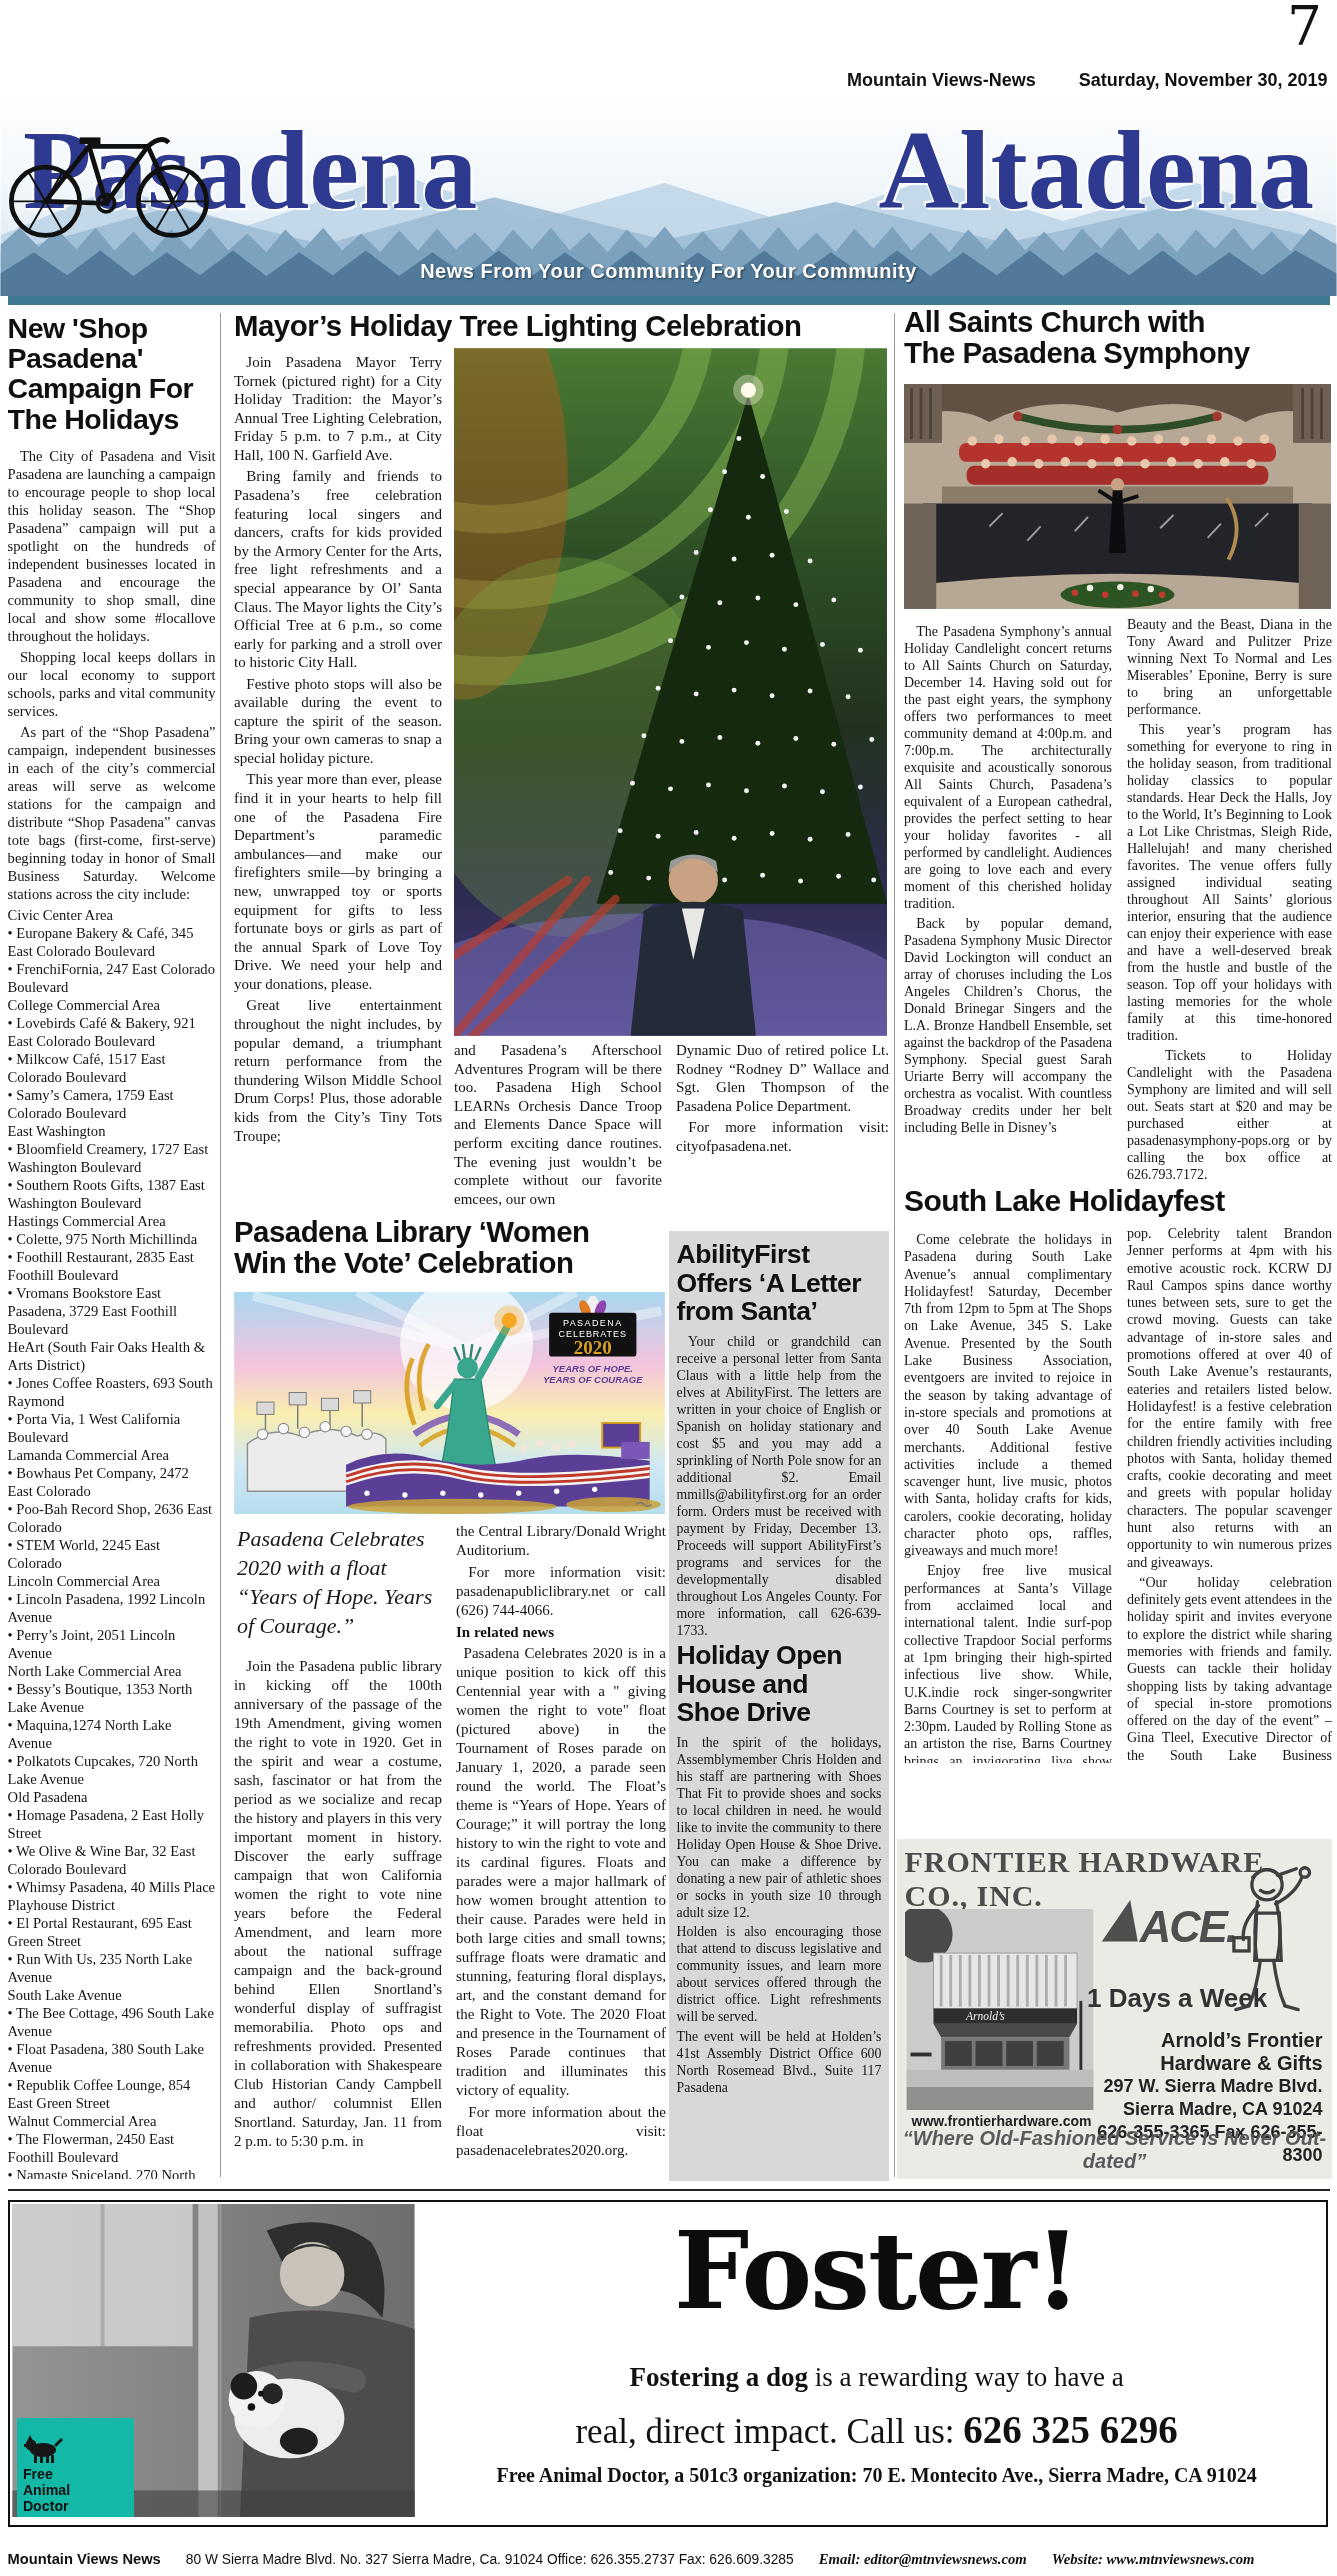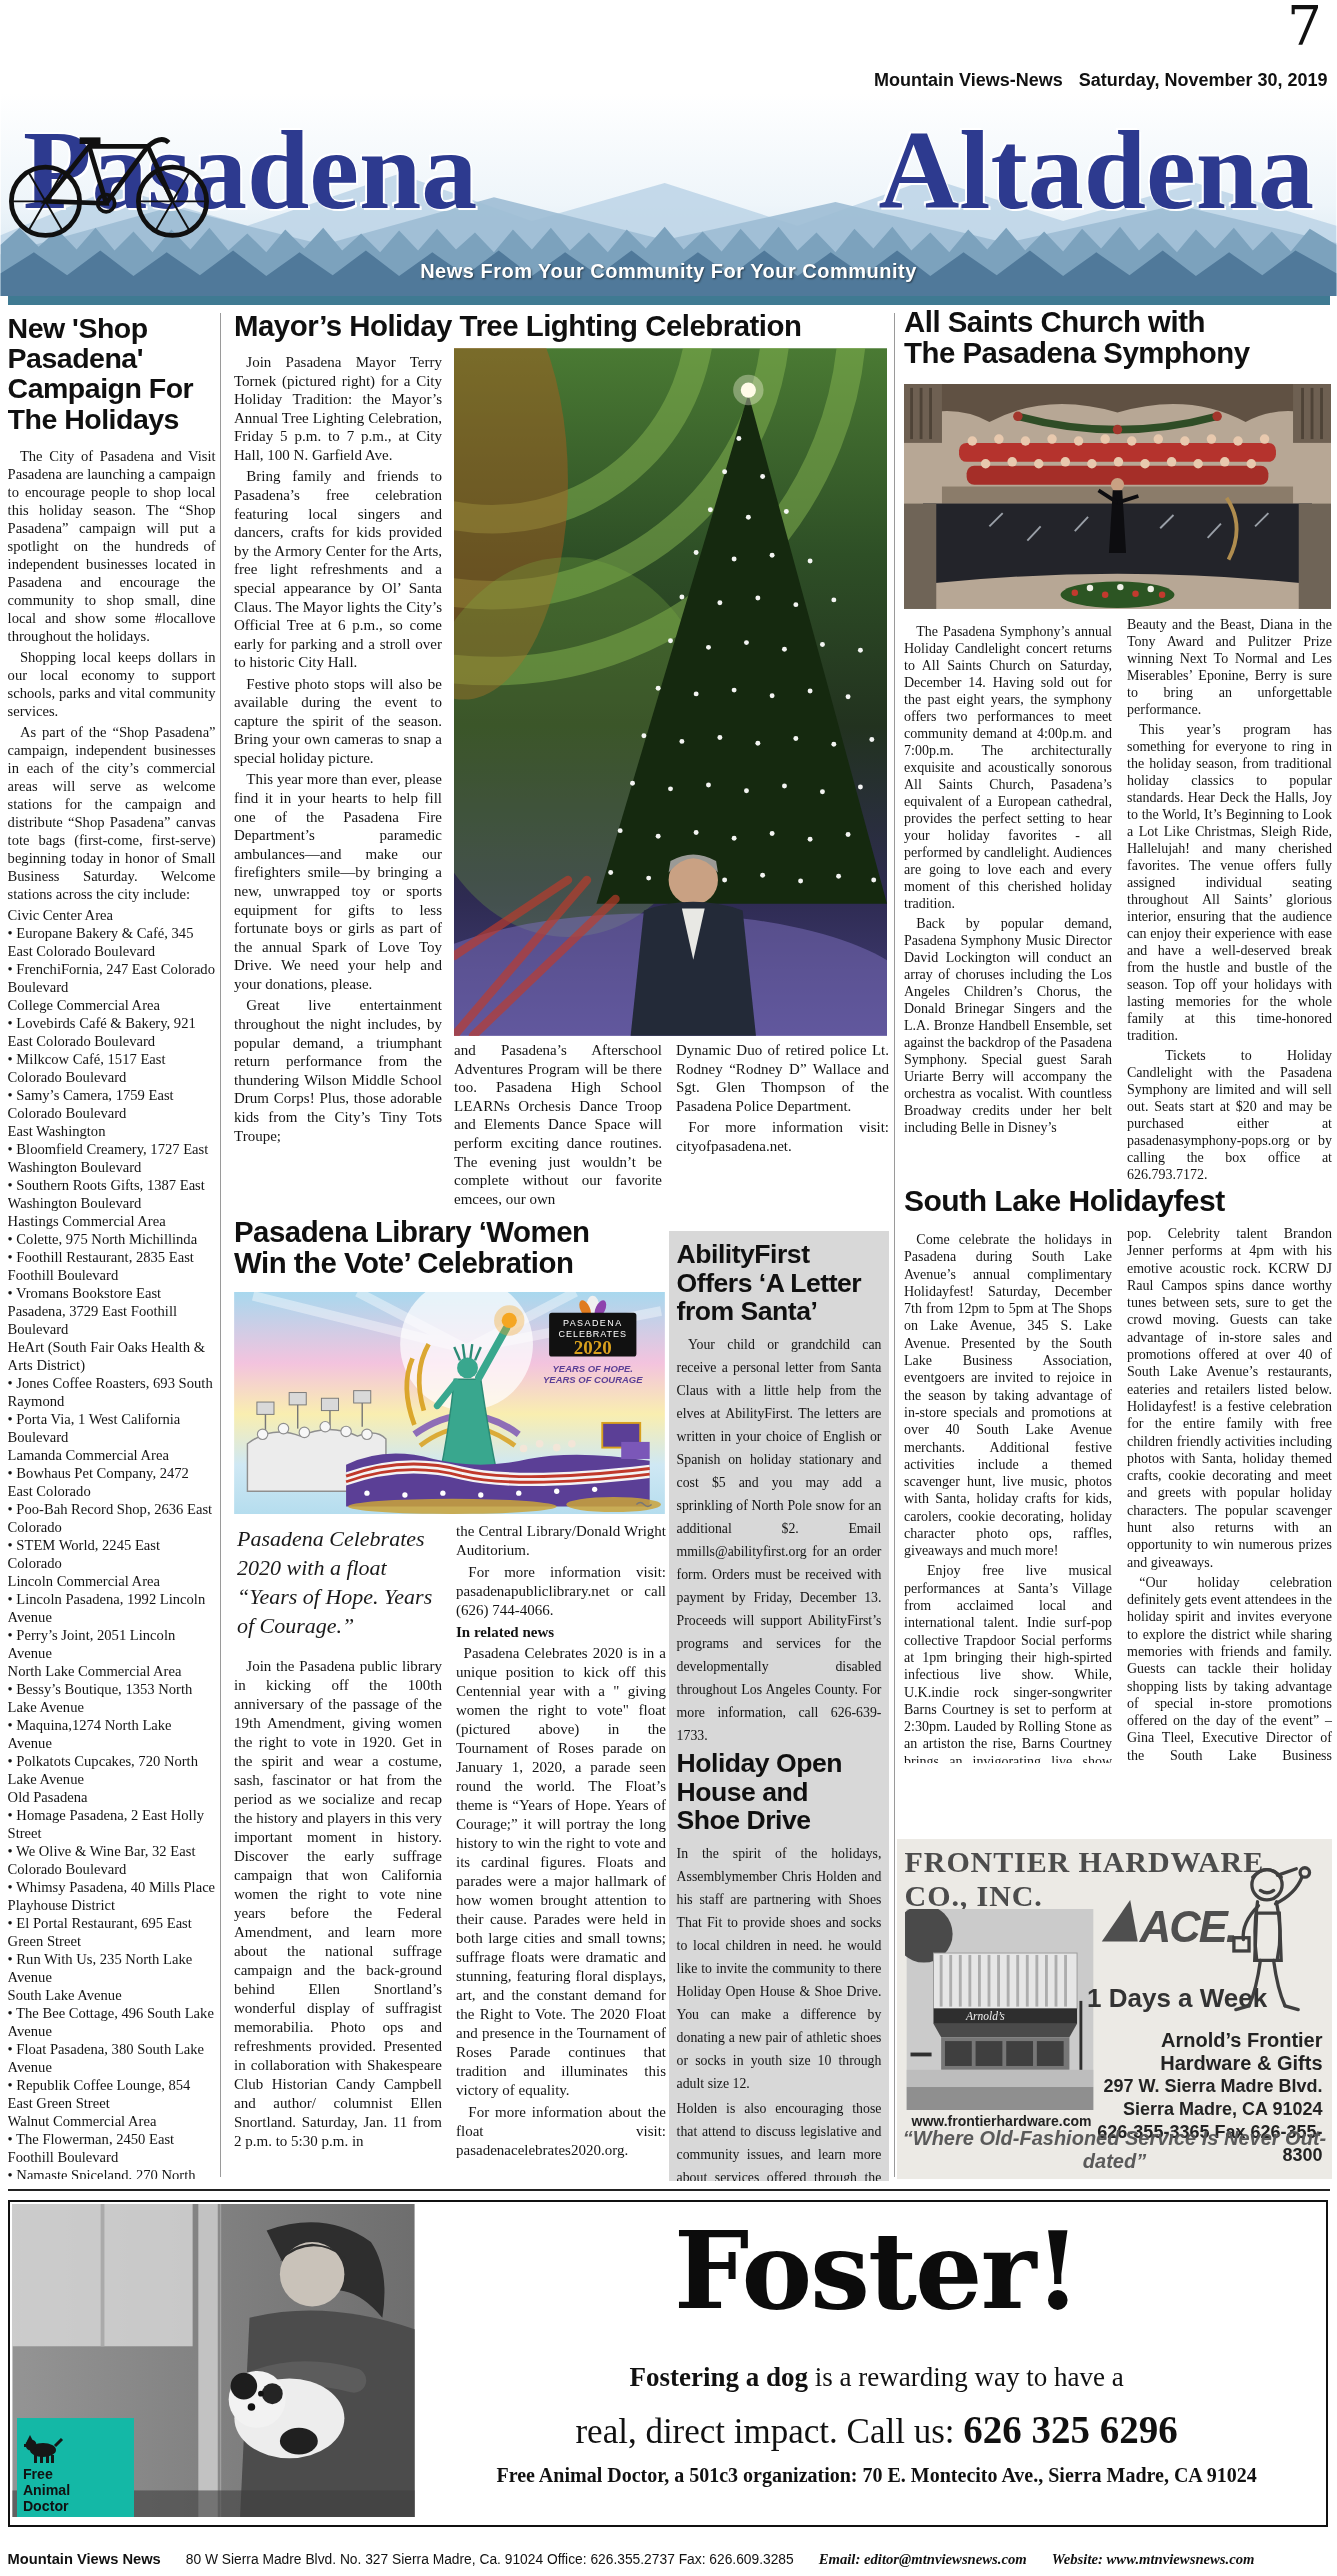--- a/index.html
+++ b/index.html
@@ -1,21 +1,21 @@
 <!DOCTYPE html>
 <html style="font-size:15px"><head>
 <meta charset="utf-8">
 <style>
   html,body{margin:0;padding:0;background:#fff;}
   .page{position:relative;width:1337px;height:2576px;background:#fff;overflow:hidden;
         font-family:"Liberation Serif",serif;color:#161616;}
   .abs{position:absolute;}
   
   .page-num{top:-5.7px;right:15px;font-family:"DejaVu Serif",serif;font-size:55px;color:#111;}
-  .mast-line{top:70px;right:9.5px;display:flex;gap:16px;font-family:"Liberation Sans",sans-serif;
+  .mast-line{top:70px;right:9.5px;display:flex;gap:43px;font-family:"Liberation Sans",sans-serif;
              font-weight:bold;font-size:18px;color:#111;}
   .banner{top:93px;left:0;width:1337px;height:203px;}
   .banner svg{position:absolute;left:0;top:0;}
   .banner-title{position:absolute;left:0;top:21px;width:100%;display:flex;justify-content:space-between;
       align-items:flex-start;padding:0 23px;box-sizing:border-box;}
   .banner-word{font-family:"Liberation Serif",serif;font-weight:bold;font-size:112px;line-height:1;
       color:#2d3a8f;text-shadow:0 0 2.8px #fff,1.9px 1.9px 0 #fff,-1.9px -1.9px 0 #fff;}
   .bike{margin-top:5.7px;}
   .banner-tagline{position:absolute;bottom:13.3px;width:100%;text-align:center;
       font-family:"Liberation Sans",sans-serif;font-weight:bold;font-size:20px;color:#fff;
@@ -42,21 +42,21 @@
   .lib-title{left:234px;top:1216px;width:433px;font-size:29.4px;}
   .lib-caption{left:237px;top:1524px;width:198px;font-family:"Liberation Serif",serif;
       font-style:italic;font-size:22px;line-height:1.32;color:#1a1a1a;}
   .lib-left{left:234px;top:1657px;width:208px;height:524px;overflow:hidden;font-size:15px;line-height:19px;}
   .lib-right{left:456px;top:1522px;width:210px;height:659px;overflow:hidden;font-size:15px;line-height:19px;}
   .rel-news{font-weight:bold;text-indent:0 !important;}
   
   .gray-box{left:669px;top:1231px;width:220px;height:950px;background:#d8d8d8;box-sizing:border-box;
       padding:7.6px 7.6px 0 7.6px;overflow:hidden;}
   .gray-box .headline{font-size:26.6px;margin:1.9px 0 7.6px 0;}
-  .gray-box .body-text{font-size:13.8px;line-height:23px;}
+  .gray-box .body-text{font-size:13.8px;line-height:17px;}
   .gray-box .body-text p{text-indent:0;}
   .gray-box .body-text p.first{text-indent:11.4px;}
   
   .as-title{left:904px;top:306px;width:429px;font-size:29.4px;}
   .as-colA{left:904px;top:623px;width:208px;height:567px;overflow:hidden;font-size:14px;line-height:17px;}
   .as-colB{left:1127px;top:616px;width:205px;height:575px;overflow:hidden;font-size:14px;line-height:17px;}
   .sl-title{left:904px;top:1185px;width:429px;font-size:30px;}
   .sl-colA{left:904px;top:1231px;width:208px;height:532px;overflow:hidden;font-size:14px;line-height:17.3px;}
   .sl-colB{left:1127px;top:1225px;width:205px;height:538px;overflow:hidden;font-size:14px;line-height:17.3px;}
   

